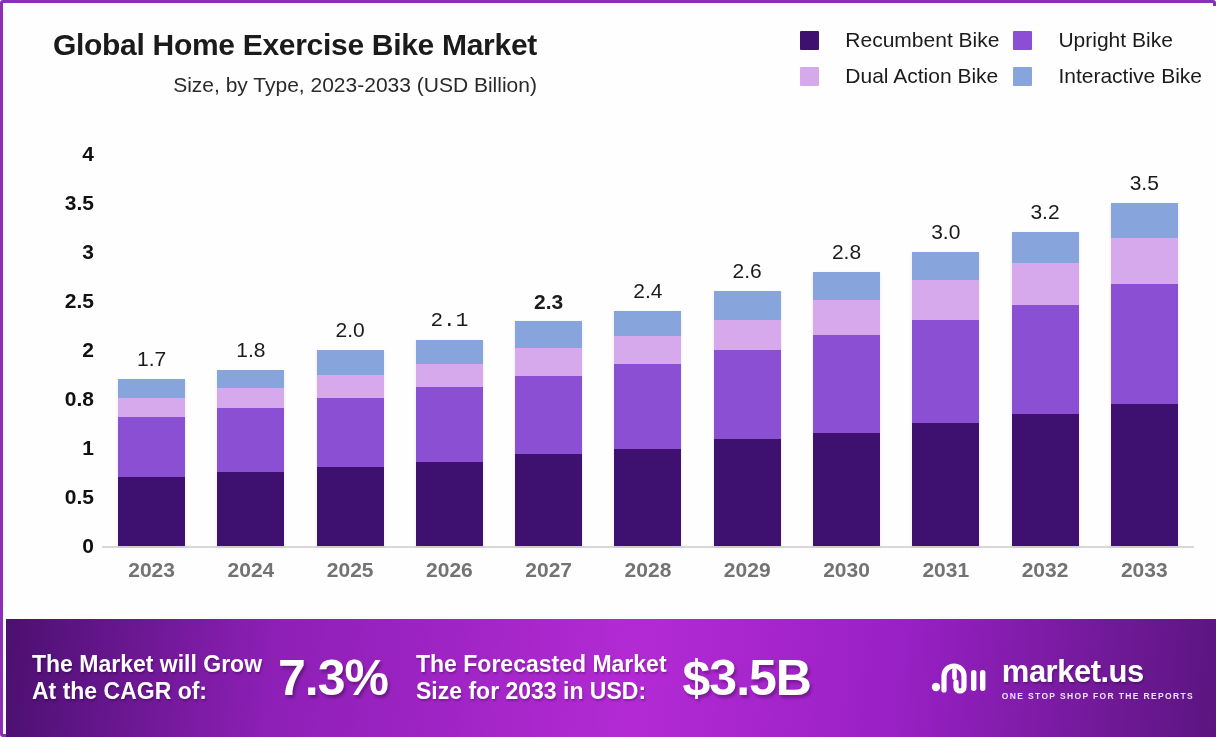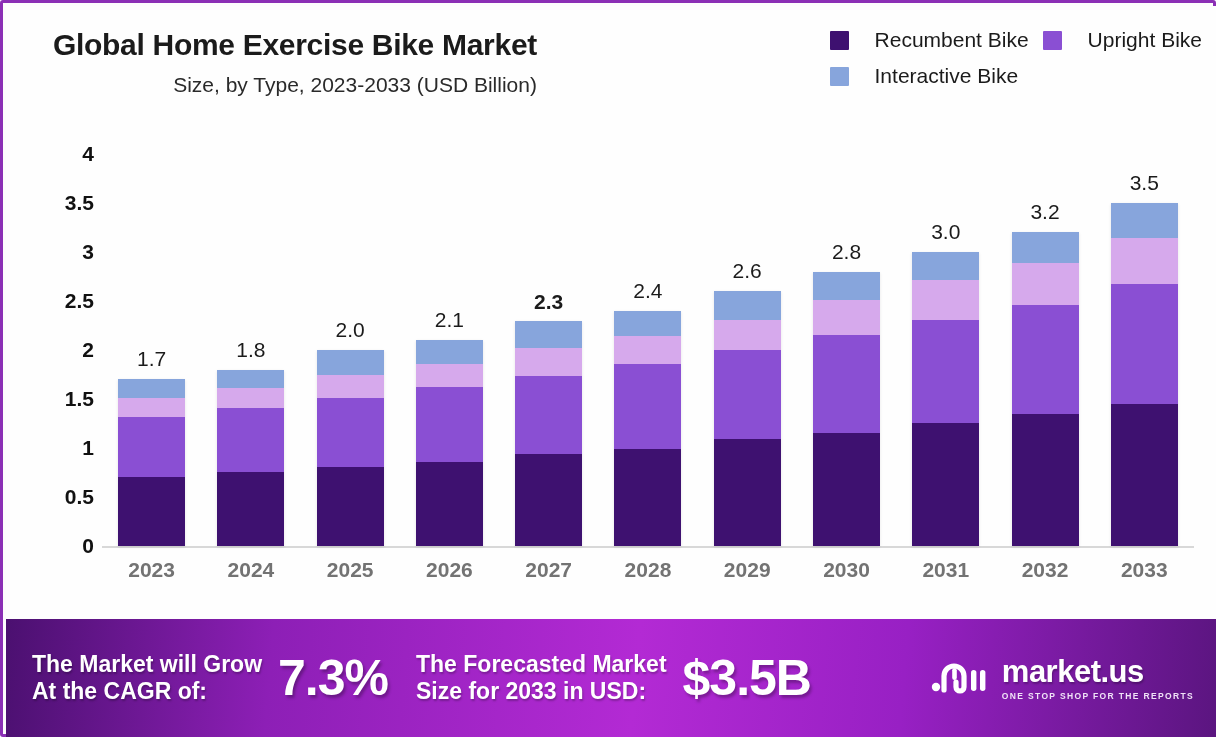--- a/index.html
+++ b/index.html
@@ -151,32 +151,36 @@
       <div id="legend">
           <div class="legend-item">
             <span class="legend-swatch" style="background: rgb(62, 17, 112);"></span>
             <span class="legend-label">Recumbent Bike</span>
           </div>
           <div class="legend-item">
             <span class="legend-swatch" style="background: rgb(138, 79, 211);"></span>
             <span class="legend-label">Upright Bike</span>
           </div>
           <div class="legend-item">
+            <span class="legend-swatch" style="background: rgb(214, 169, 236);"></span>
+            <span class="legend-label">Dual Action Bike</span>
+          </div>
+          <div class="legend-item">
             <span class="legend-swatch" style="background: rgb(135, 165, 220);"></span>
             <span class="legend-label">Interactive Bike</span>
           </div>
         </div>
     </div>
 
     <div id="plot">
       <div id="y-axis">
           <div class="y-tick" style="top: 392px;">0</div>
           <div class="y-tick" style="top: 343px;">0.5</div>
           <div class="y-tick" style="top: 294px;">1</div>
-          <div class="y-tick" style="top: 245px;">1.5</div>
+          <div class="y-tick" style="top: 245px;">0.8</div>
           <div class="y-tick" style="top: 196px;">2</div>
           <div class="y-tick" style="top: 147px;">2.5</div>
           <div class="y-tick" style="top: 98px;">3</div>
           <div class="y-tick" style="top: 49px;">3.5</div>
           <div class="y-tick" style="top: 0px;">4</div>
         </div>
       <div id="axis-line"></div>
       <div id="bars">
           <div class="bar-group">
             <div class="bar-total" style="bottom: 174.6px;">1.7</div>
@@ -199,21 +203,21 @@
           <div class="bar-group">
             <div class="bar-total" style="bottom: 204px;">2.0</div>
             <div class="bar-stack" style="height: 196px;">
               <div class="seg" style="background: rgb(135, 165, 220); height: 13%;"></div>
               <div class="seg" style="background: rgb(214, 169, 236); height: 11.5%;"></div>
               <div class="seg" style="background: rgb(138, 79, 211); height: 35%;"></div>
               <div class="seg" style="background: rgb(62, 17, 112); height: 40.5%;"></div>
             </div>
           </div>
           <div class="bar-group">
-            <div class="bar-total" style="bottom: 213.8px;">2.1</div>
+            <div class="bar-total" style="bottom: 213.8px; font-family: Liberation Mono, monospace;">2.1</div>
             <div class="bar-stack" style="height: 205.8px;">
               <div class="seg" style="background: rgb(135, 165, 220); height: 11.4286%;"></div>
               <div class="seg" style="background: rgb(214, 169, 236); height: 11.4286%;"></div>
               <div class="seg" style="background: rgb(138, 79, 211); height: 36.1905%;"></div>
               <div class="seg" style="background: rgb(62, 17, 112); height: 40.9524%;"></div>
             </div>
           </div>
           <div class="bar-group">
             <div class="bar-total" style="bottom: 232px; font-weight: bold;">2.3</div>
             <div class="bar-stack" style="height: 225.4px;">

